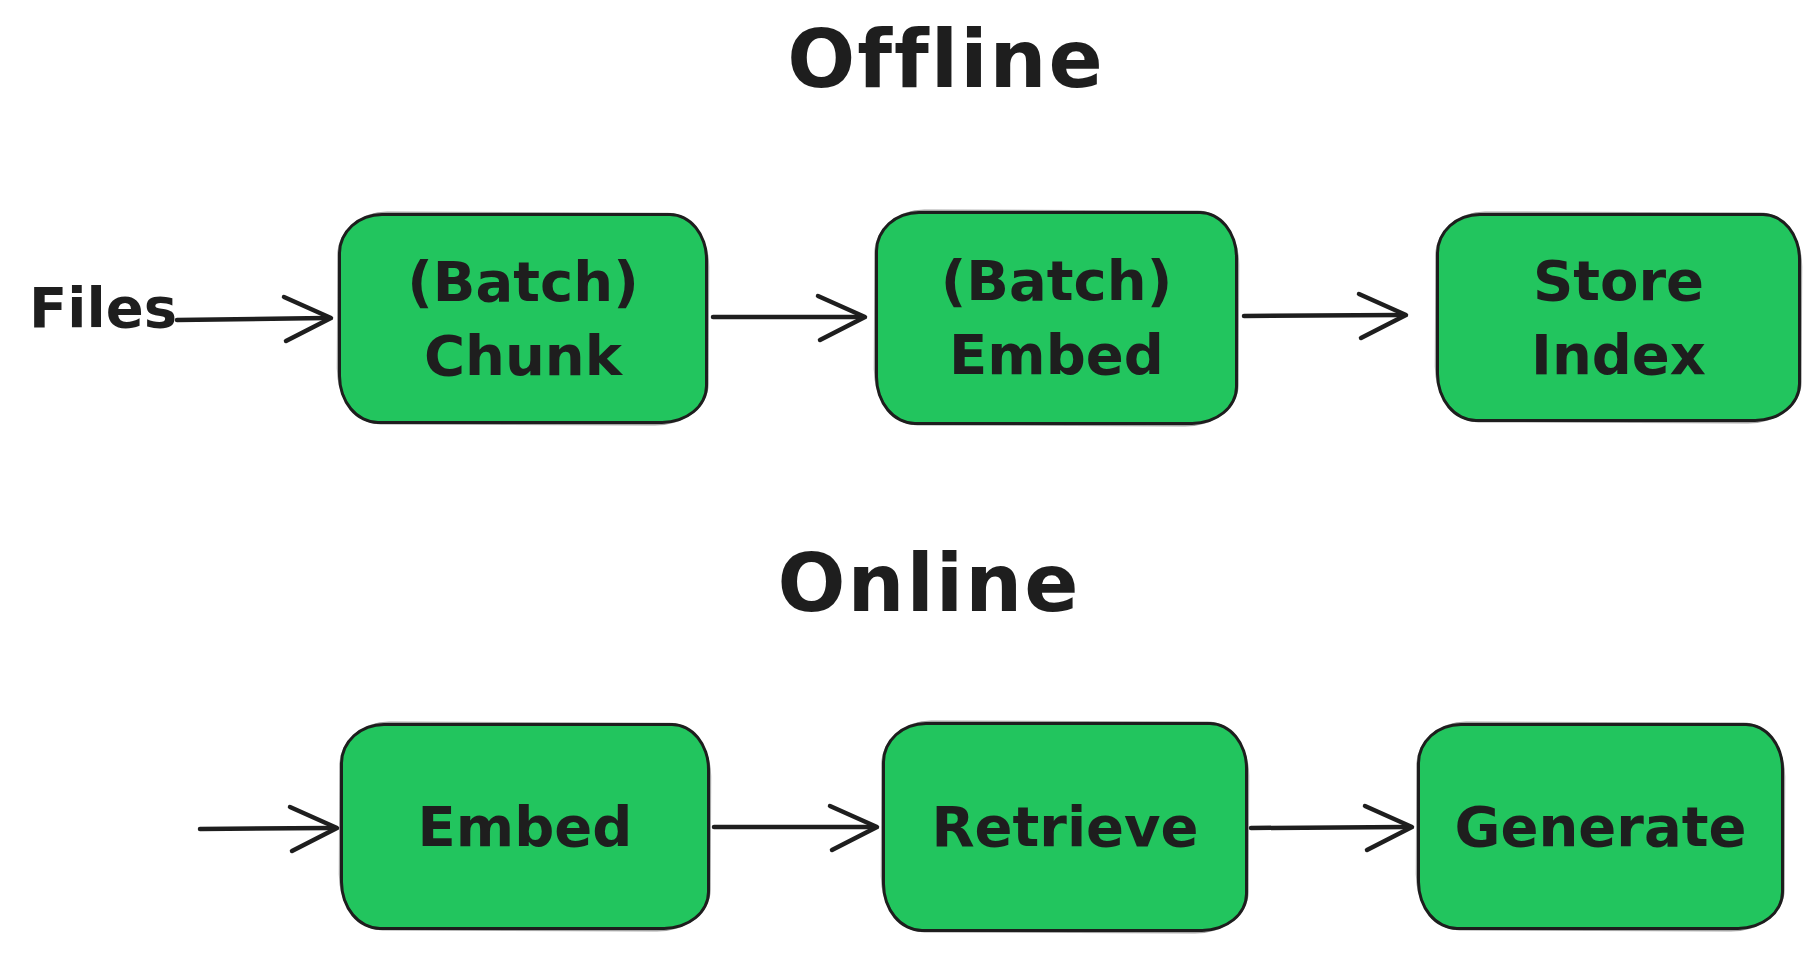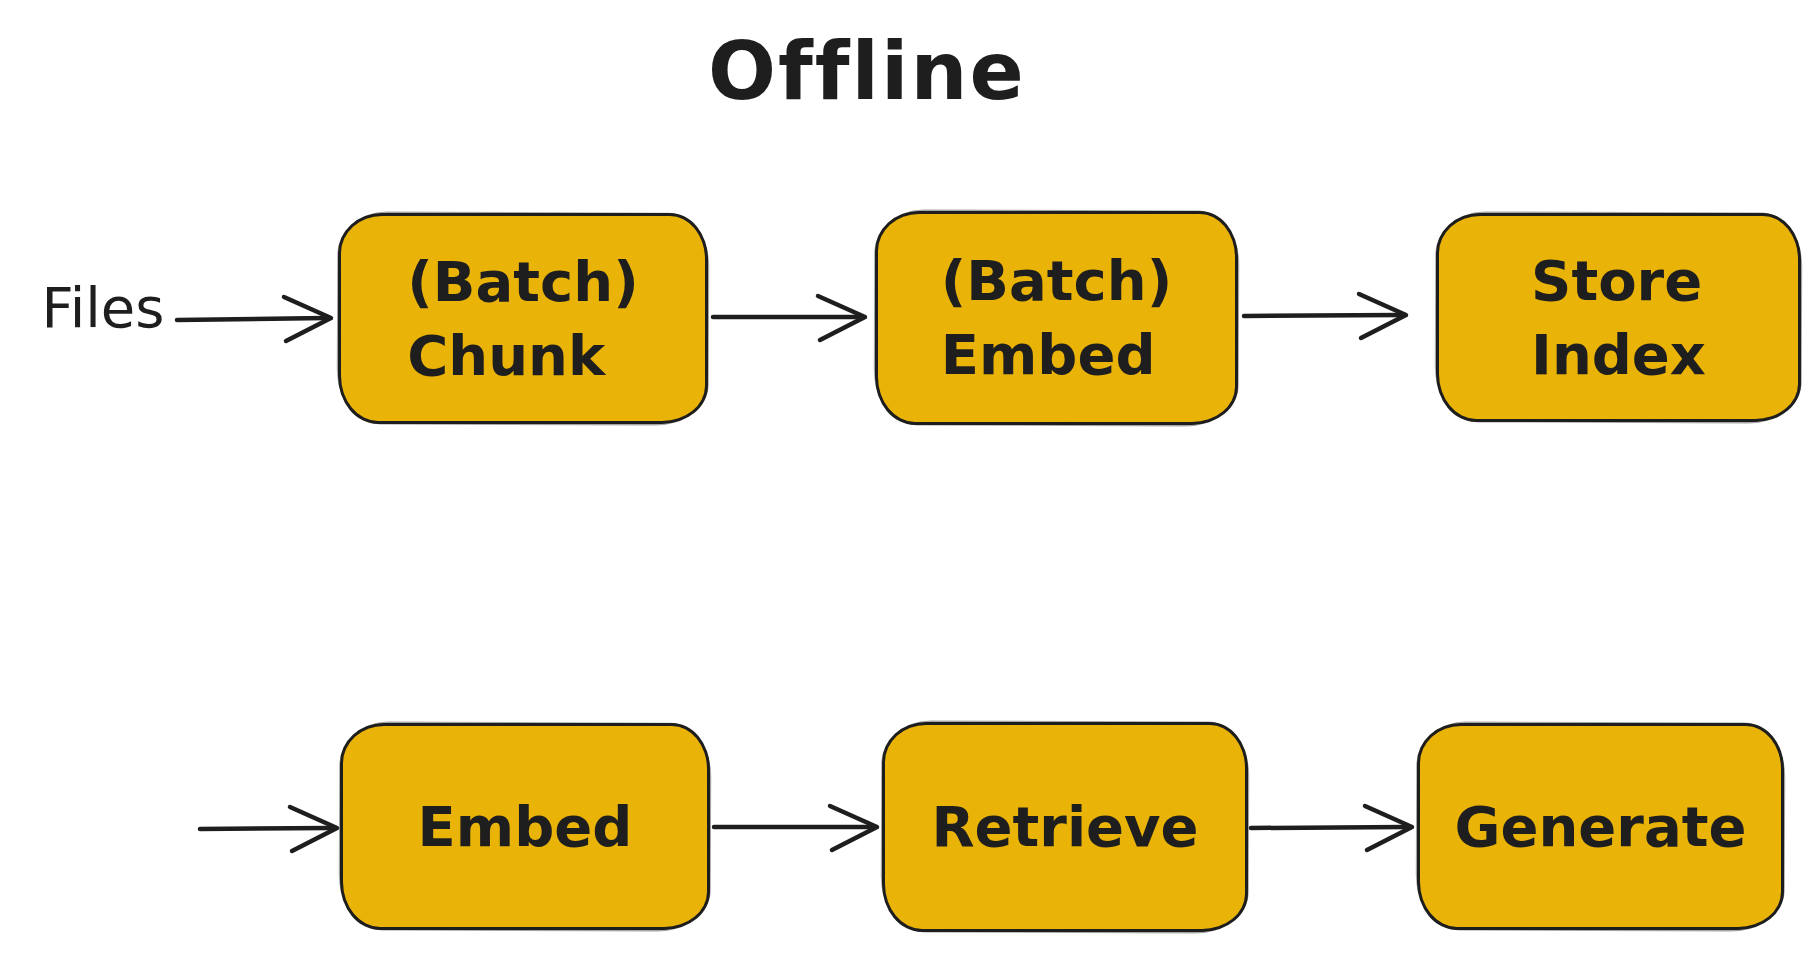--- a/index.html
+++ b/index.html
@@ -14,56 +14,56 @@
     color: var(--stroke, #1e1e1e);
     overflow: hidden;
   }
   .canvas {
     position: relative;
     width: 1820px;
     height: 976px;
   }
   .title {
     position: absolute;
-    margin: 16px;
-    text-align: left;
+    margin: 4px;
+    text-align: center;
     font-size: 80px;
     font-weight: 700;
     letter-spacing: 2px;
     line-height: 112px;
     white-space: nowrap;
   }
   .t-offline { left: 692px; top: 0px;   width: 500px; }
   .t-online  { left: 675px; top: 524px; width: 500px; }
 
   .io-label {
     position: absolute;
     text-align: center;
     font-size: 56px;
-    font-weight: 400;
+    font-weight: 700;
     line-height: 64px;
     white-space: nowrap;
   }
   .l-files { left: 8px; top: 276px; width: 190px; }
   .l-query { left: 5px; top: 792px; width: 180px; }
 
   .node {
     position: absolute;
     display: flex;
     align-items: center;
     justify-content: center;
-    text-align: left;
+    text-align: center;
     white-space: pre-line;
     font-size: 56px;
     font-weight: 600;
     line-height: 74px;
     border: 3.5px solid var(--stroke, #1e1e1e);
     border-radius: 44px 38px 46px 40px / 40px 46px 38px 48px;
     box-sizing: border-box;
-    background: #eab308;
+    background: #22c55e;
   }
   
   .node::before {
     content: "";
     position: absolute;
     inset: -4px;
     border: 2.5px solid var(--stroke, #1e1e1e);
     border-radius: 50px 42px 54px 44px / 44px 54px 42px 56px;
     opacity: 0.4;
     transform: rotate(0.25deg);
@@ -128,20 +128,21 @@
 
   <div class="node n1">(Batch)
 Chunk</div>
 
   <div class="node n2">(Batch)
 Embed</div>
 
   <div class="node n3">Store
 Index</div>
 
+  <h1 class="title t-online">Online</h1>
 
 
   <div class="node n4">Embed</div>
 
   <div class="node n6">Generate</div>
 
   <div class="node n5">Retrieve</div>
 
 </div>
 

